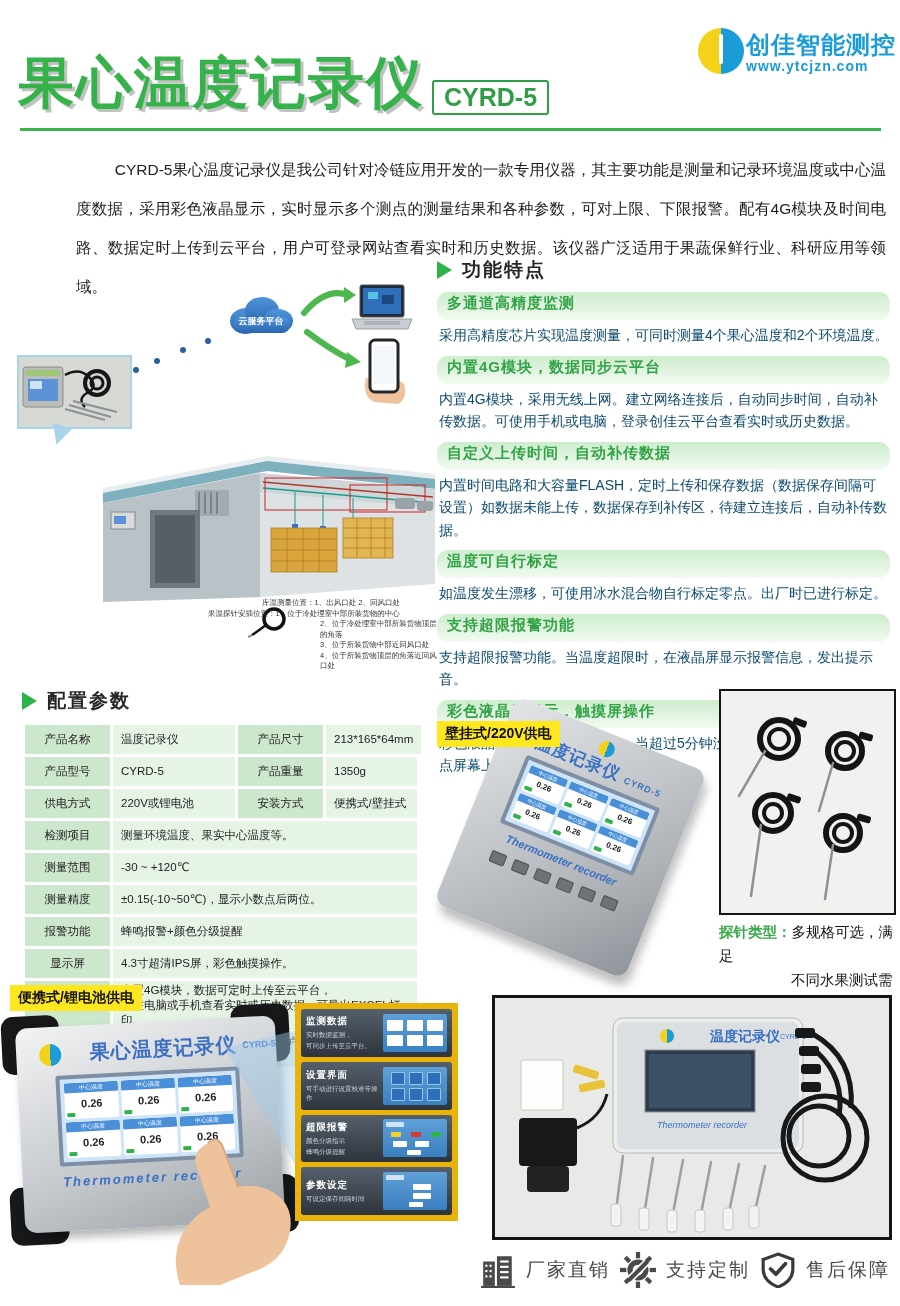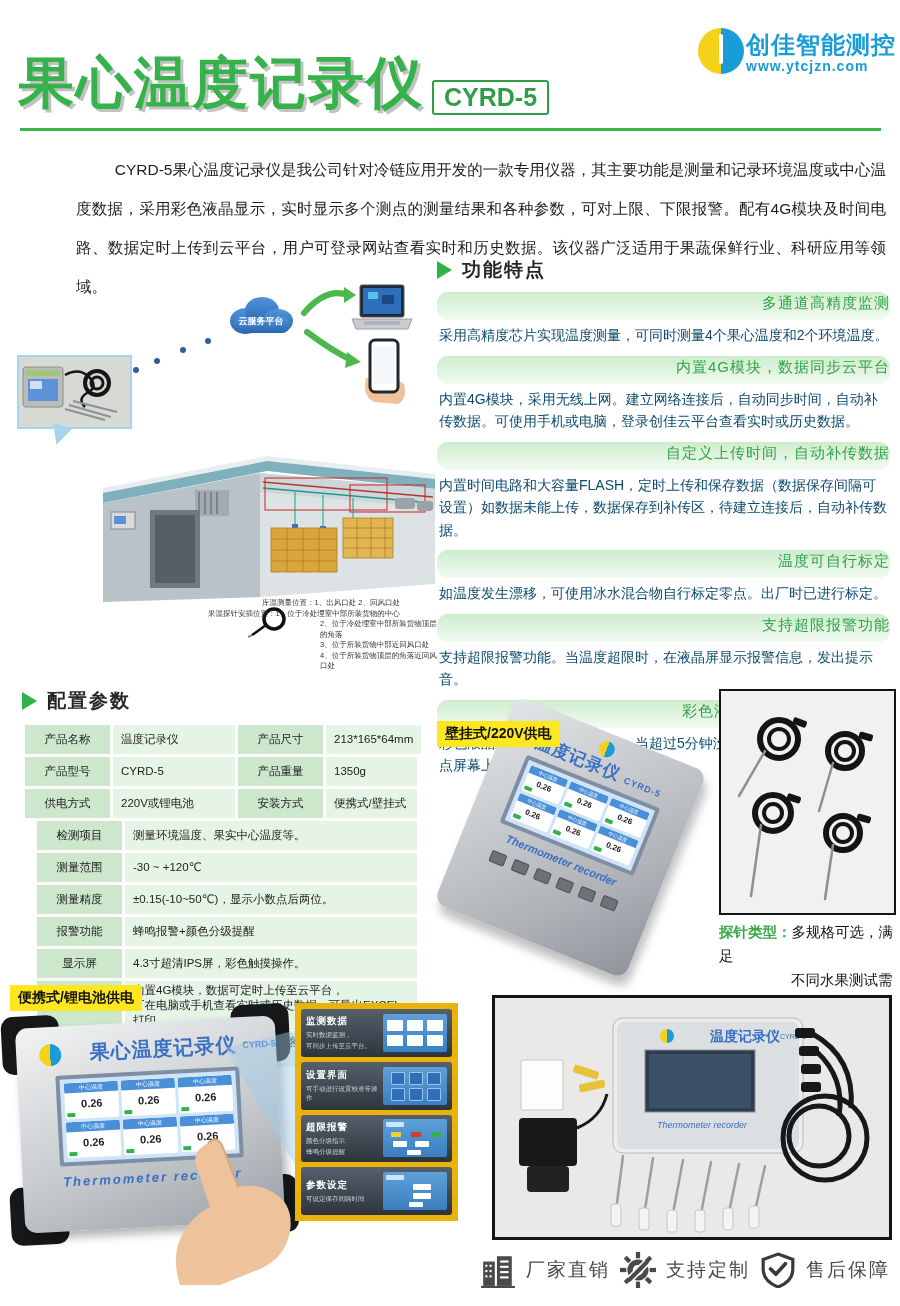--- a/index.html
+++ b/index.html
@@ -22,36 +22,36 @@
   .intro{left:76px;top:150px;width:810px;font-size:15.5px;line-height:39px;
          text-align:justify;text-indent:2.5em;color:#1c1c1c;}
   
   .sec-head{display:flex;align-items:center;gap:10px;}
   .tri{width:0;height:0;border-left:15px solid #2eb24a;border-top:9px solid transparent;border-bottom:9px solid transparent;}
   .sec-title{font-size:19px;font-weight:bold;color:#262626;letter-spacing:2px;}
   .features-col{left:437px;top:257px;width:453px;}
   .feature{margin-top:9px;}
   .feature-bar{height:28px;line-height:22px;border-radius:11px;padding-left:10px;
       background:linear-gradient(180deg,#cdeccd,#f2fbf2);
-      color:#33a347;font-weight:normal;font-size:15px;letter-spacing:1px;text-align:right;}
+      color:#33a347;font-weight:bold;font-size:15px;letter-spacing:1px;}
   .feature-body{margin-top:4px;font-size:14px;line-height:22.5px;color:#0c4a6e;padding-left:2px;}
   
   .dot{width:6px;height:6px;border-radius:50%;background:#2d5f9e;}
   .callout{left:17px;top:355px;width:111px;height:70px;border:2px solid #a8d4ea;background:#d7d9d5;}
   .callout-tail{left:48px;top:425px;width:0;height:0;border:10px solid transparent;border-top:20px solid #a8d4ea;transform:rotate(18deg);}
   .cloud-label{font-size:9px;fill:#fff;font-weight:bold;}
   .annot{left:208px;top:598px;width:232px;font-size:7.5px;line-height:10.5px;color:#333;}
   .annot .l1{text-align:left;padding-left:54px;}
   .annot .ind{padding-left:112px;}
   
   .cfg-head{left:22px;top:688px;}
   .cfg-table{left:25px;top:725px;width:392px;}
   .cfg-row{display:grid;grid-gap:3px;margin-bottom:3px;}
   .cfg-row.r4{grid-template-columns:85px 122px 85px 1fr;}
-  .cfg-row.r2{grid-template-columns:85px 1fr;margin-left:12px;}
+  .cfg-row.r2{grid-template-columns:85px 1fr;}
   .cfg-lab{background:#cde7cd;display:flex;align-items:center;justify-content:center;
            font-size:11.5px;color:#222;min-height:25px;}
   .cfg-val{background:#e6f4e6;display:flex;align-items:center;font-size:11.5px;color:#222;
            padding:2px 8px;min-height:25px;white-space:pre-line;line-height:15px;}
   
   .tag{background:#ffe71f;color:#111;font-weight:bold;font-size:14px;padding:4px 8px;z-index:5;}
   
   .wall-device{left:468px;top:726px;width:205px;height:215px;transform:rotate(22deg);
       background:linear-gradient(135deg,#e3e5e7,#aeb2b7 70%,#8f949a);border-radius:12px;
       box-shadow:6px 8px 10px rgba(0,0,0,.25);padding-top:8px;}

